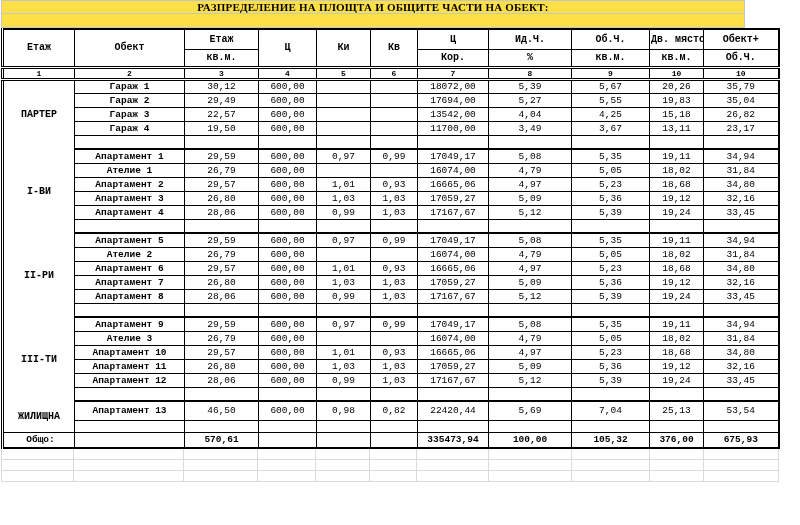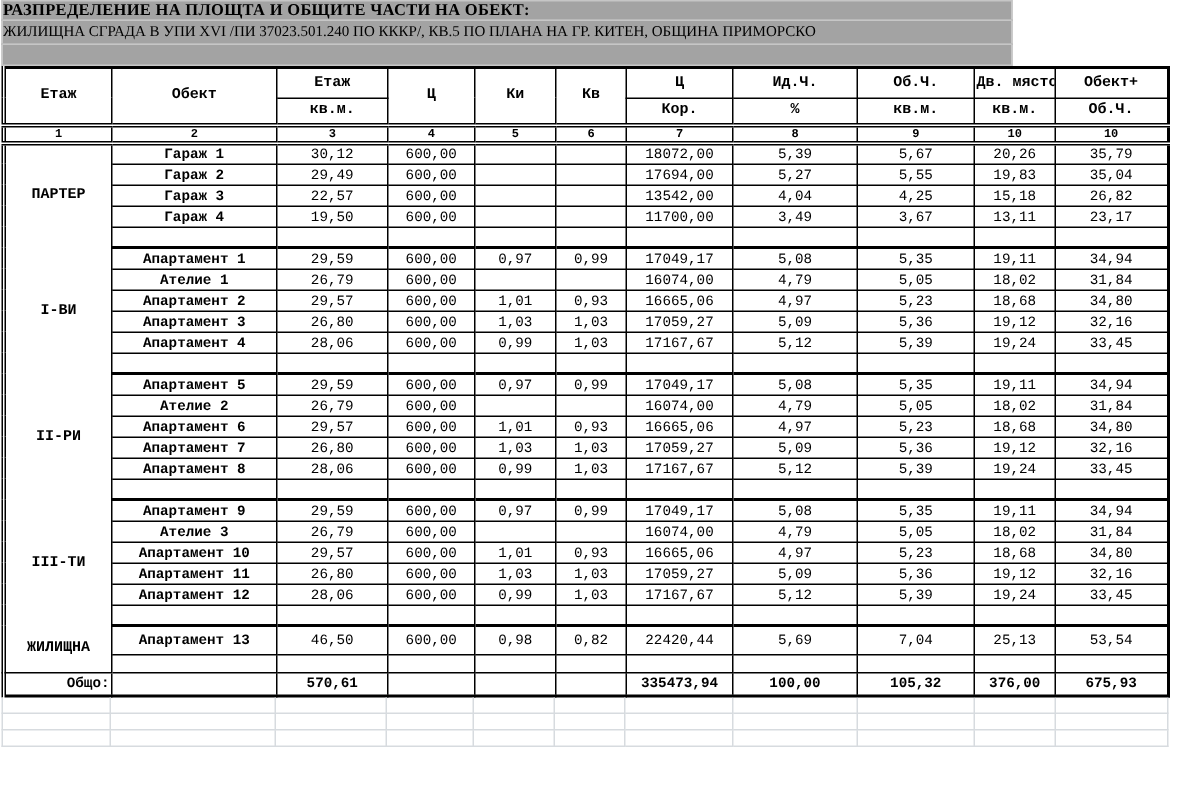--- a/index.html
+++ b/index.html
@@ -1,21 +1,21 @@
 <!DOCTYPE html>
 <html><head>
 <meta charset="utf-8">
 <style>
   html,body{margin:0;padding:0;background:#fff;}
   body{width:800px;height:525px;font-family:"Liberation Serif","DejaVu Serif",serif;color:#000;}
   .page{position:relative;width:800px;height:525px;overflow:hidden;background:#fff;}
 
   
-  .band{box-sizing:border-box;width:674px;margin-left:1px;border:1px solid #c6c6c6;
-        display:flex;align-items:center;justify-content:flex-start;text-align:center;background:#a3a3a3;}
+  .band{box-sizing:border-box;width:744px;margin-left:1px;border:1px solid #c6c6c6;
+        display:flex;align-items:center;justify-content:center;text-align:center;background:#fde047;}
   .band + .band{margin-top:-1px;}
   .band.title{height:14px;font-weight:bold;font-size:11px;letter-spacing:.2px;}
   .band.subtitle{height:17px;font-size:10px;}
   .band.blank{height:15px;}
 
   
   table{border-collapse:collapse;table-layout:fixed;font-family:Liberation Mono, monospace;}
   table.main{width:778px;margin-left:1px;border:2px solid #000;border-left:3px double #000;}
   .main th,.main td{border:1px solid #000;padding:0 1px;overflow:hidden;white-space:nowrap;
                     text-align:center;vertical-align:middle;font-size:9.5px;box-sizing:border-box;}
@@ -24,37 +24,34 @@
   tr.hrow2 th{height:18px;}
   tr.numrow td{height:10px;font-size:8px;font-weight:bold;border-top:3px double #000;border-bottom:3px double #000;}
   tr.drow{height:14px;}
   tr.drow.tall{height:19px;}
   tr.spacer{height:14px;}
   tr.spacer.spacer-sm{height:12px;}
   tr.sec-top td{border-top:2px solid #000;margin-left:43px;}
   td.floor{font-weight:bold;font-size:10px;border-top:0 !important;border-bottom:0 !important;}
   td.obj{font-weight:bold;}
   tfoot td{height:16px;font-weight:bold;border-top:2px solid #000;border-bottom:3px double #000;}
-  tfoot td.tleft{text-align:right;padding-left:4px;}
+  tfoot td.tleft{text-align:center;padding-left:4px;}
 
   
   table.ghost{width:778px;margin-left:1px;}
   .ghost td{border:1px solid #d7dbdf;height:10px;padding:0;}
   .ghost tr:first-child td{border-top:none;}
 </style>
 </head>
 <body>
 
 <div class="page">
 
   <div class="band title">
     <span>РАЗПРЕДЕЛЕНИЕ НА ПЛОЩТА И ОБЩИТЕ ЧАСТИ НА ОБЕКТ:</span>
-  </div>
-  <div class="band subtitle">
-    <span>ЖИЛИЩНА СГРАДА В УПИ XVI /ПИ 37023.501.240 ПО КККР/, КВ.5 ПО ПЛАНА НА ГР. КИТЕН, ОБЩИНА ПРИМОРСКО</span>
   </div>
   <div class="band blank"></div>
 
   <table class="main">
     <colgroup>
       <col style="width:72px">
         <col style="width:110px">
         <col style="width:74px">
         <col style="width:58px">
       <col style="width:54px">

